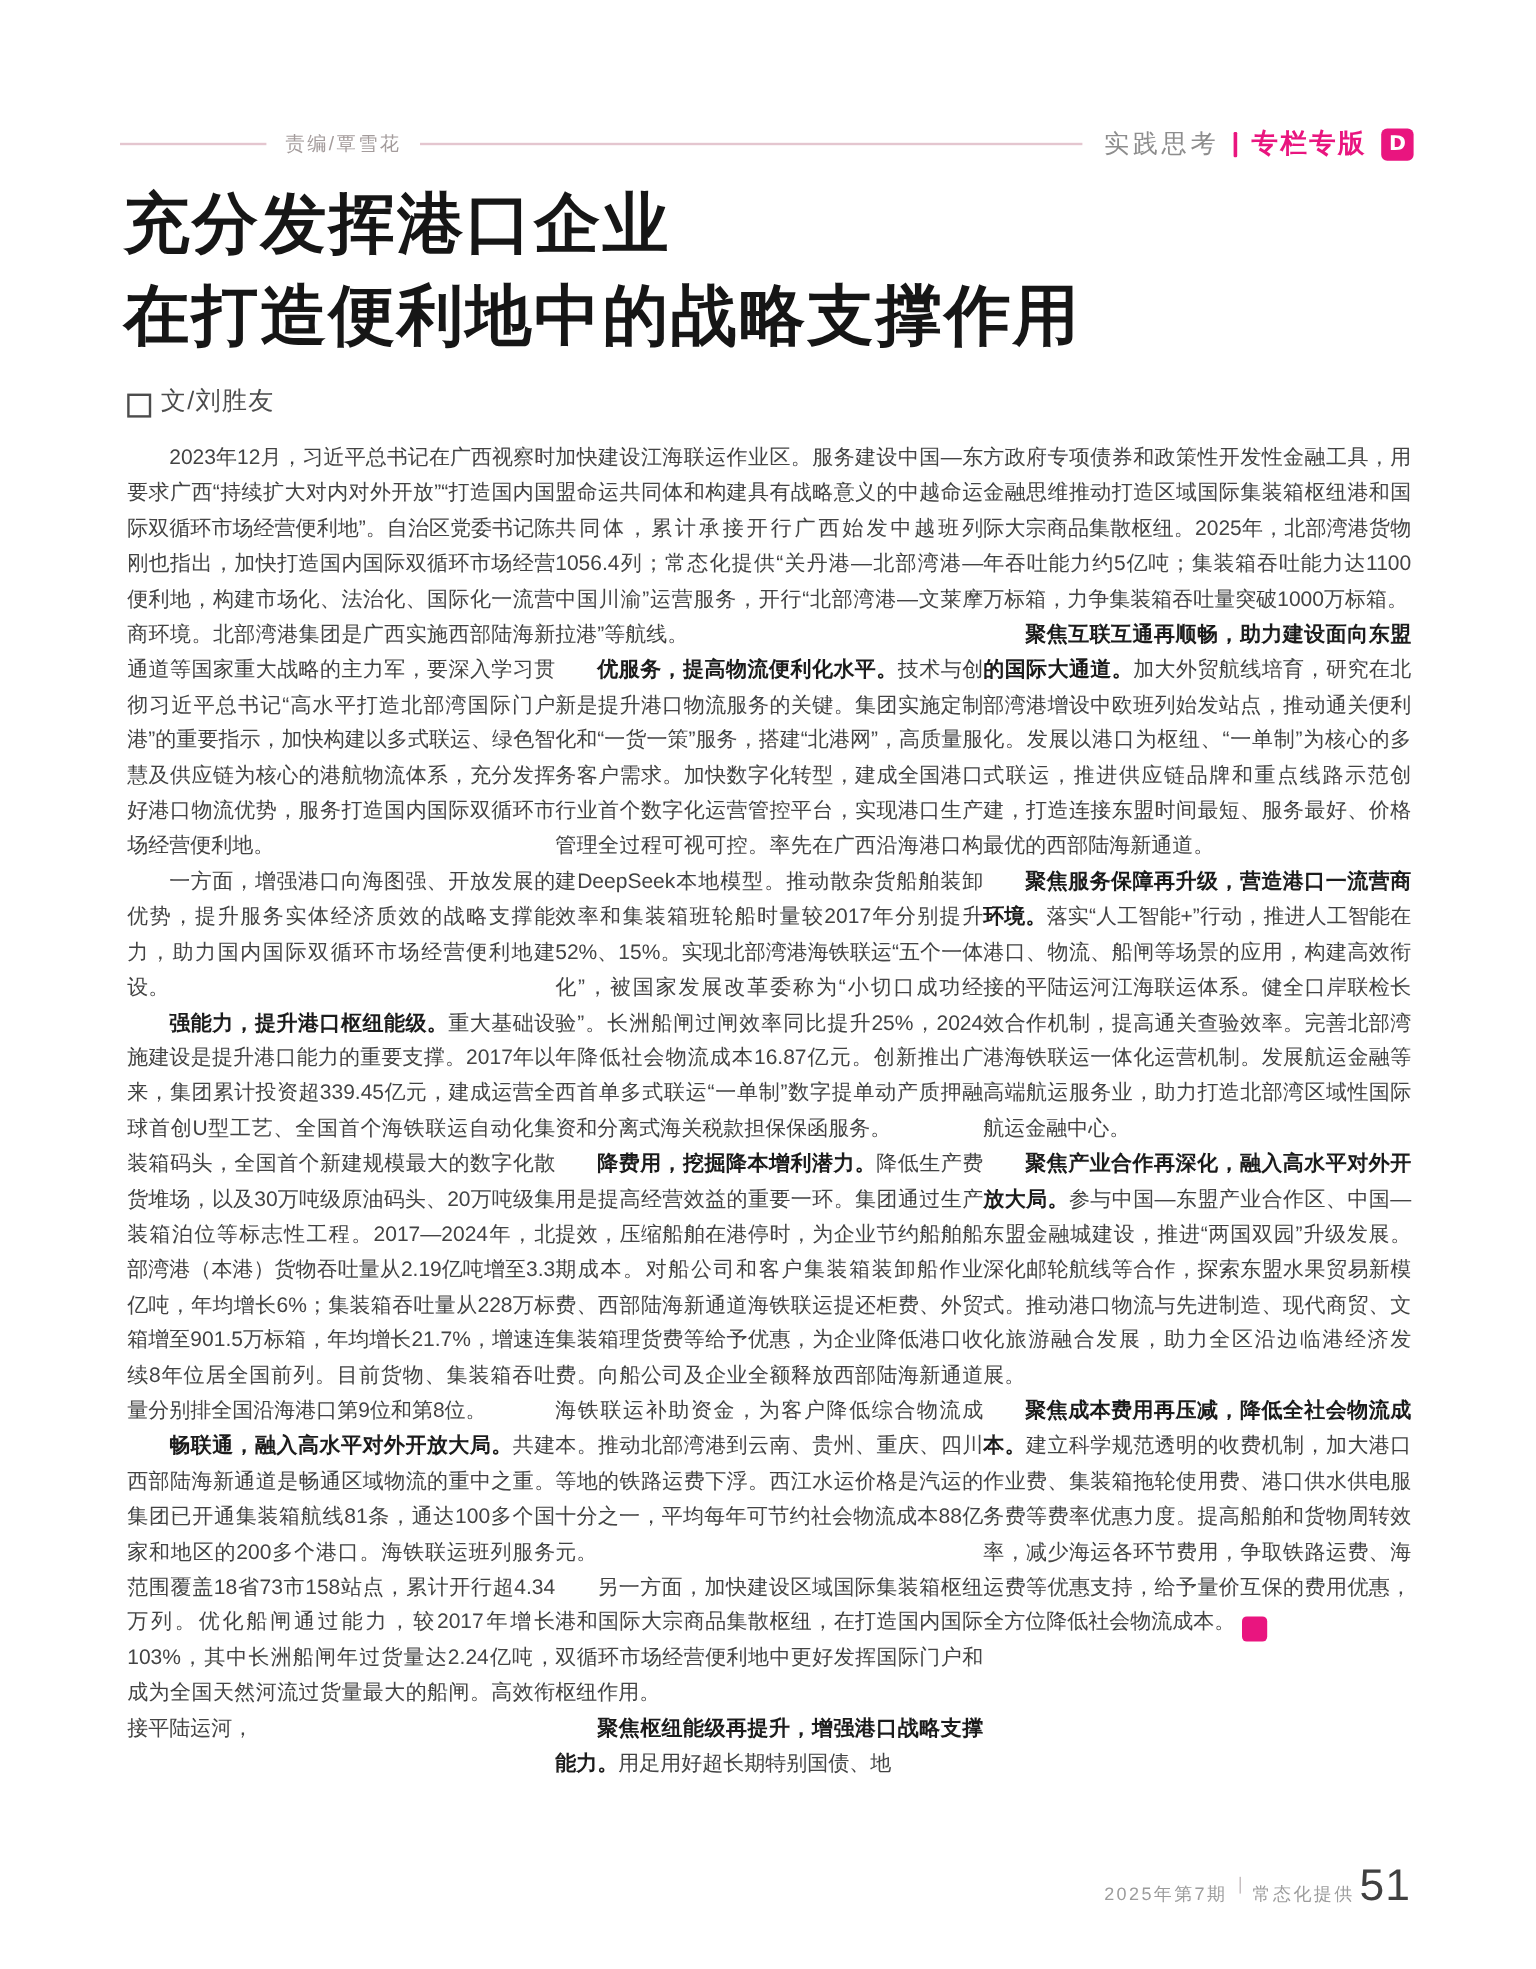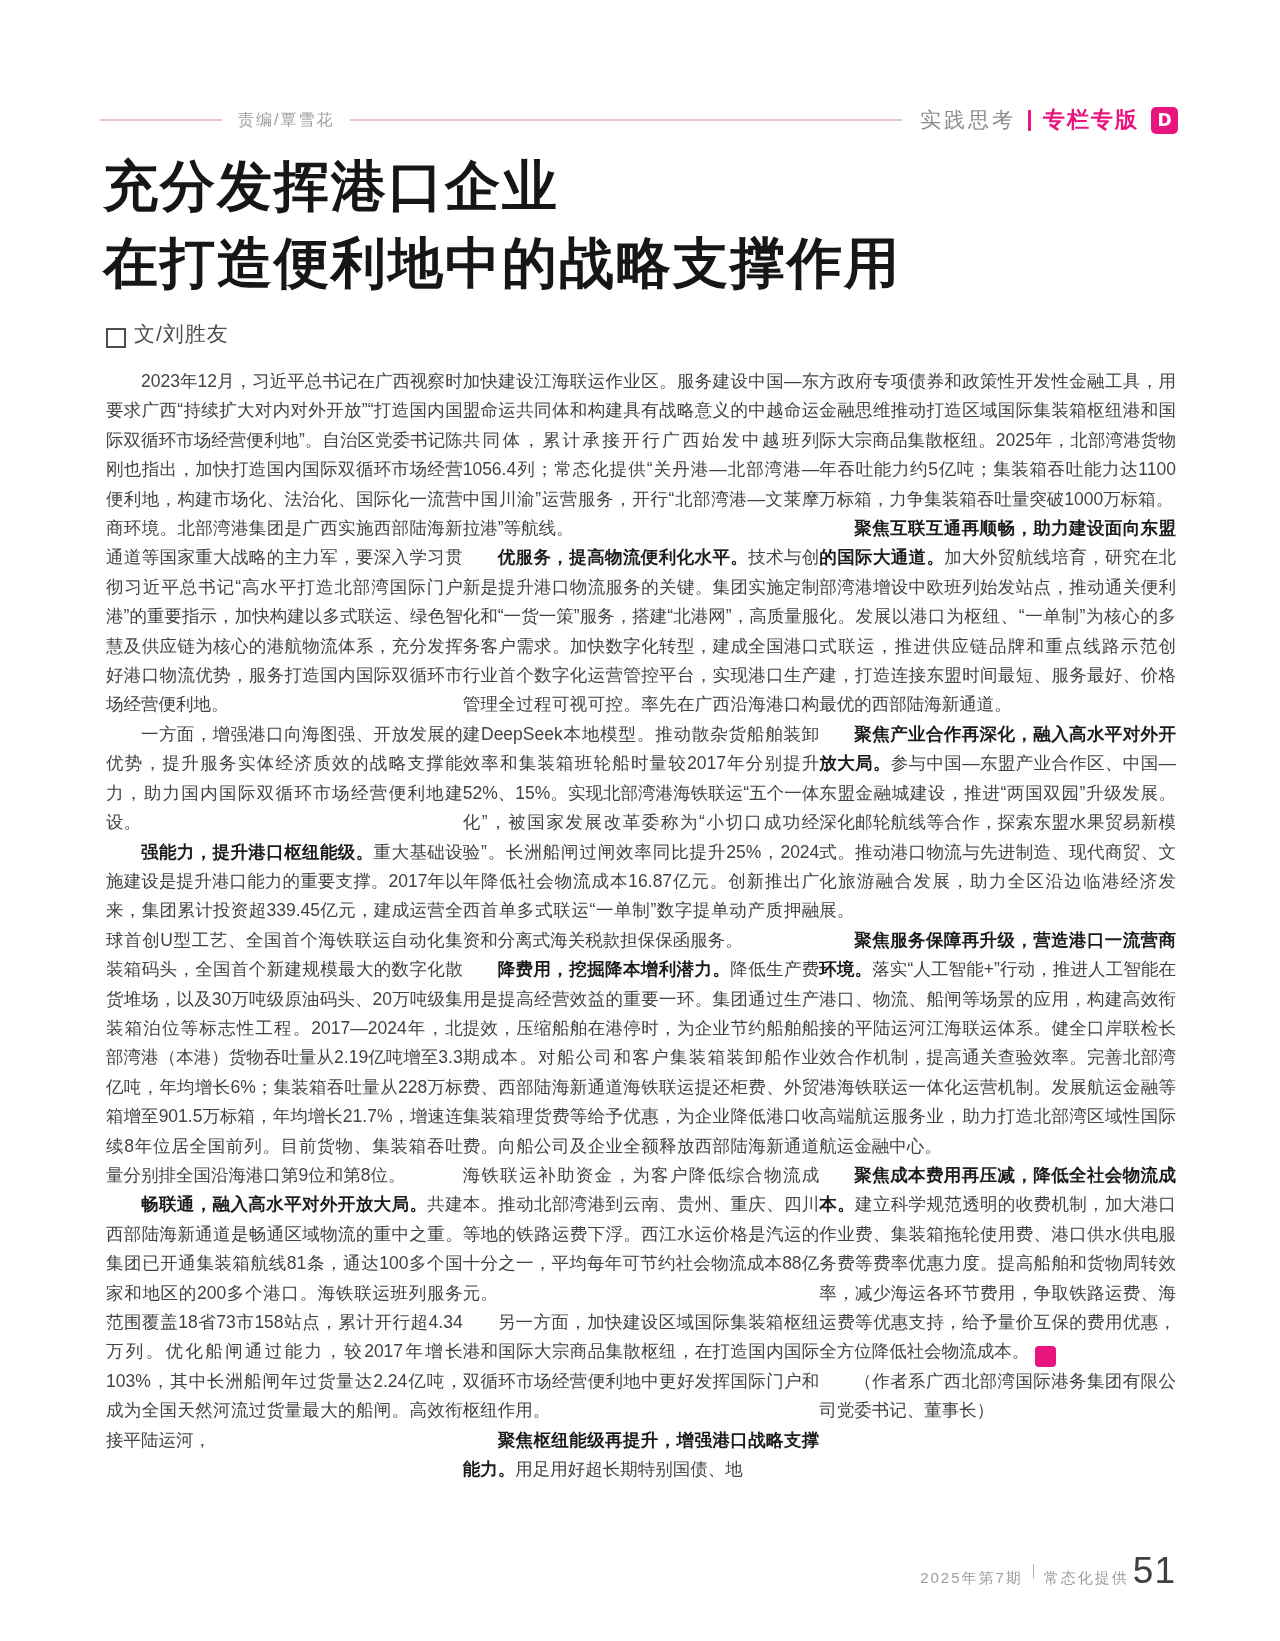--- a/index.html
+++ b/index.html
@@ -141,24 +141,23 @@
     <div class="article-col" id="col-2">
         <p class="">加快建设江海联运作业区。服务建设中国—东盟命运共同体和构建具有战略意义的中越命运共同体，累计承接开行广西始发中越班列1056.4列；常态化提供“关丹港—北部湾港—中国川渝”运营服务，开行“北部湾港—文莱摩拉港”等航线。</p>
         <p class="indent"><strong>优服务，提高物流便利化水平。</strong>技术与创新是提升港口物流服务的关键。集团实施定制化和“一货一策”服务，搭建“北港网”，高质量服务客户需求。加快数字化转型，建成全国港口行业首个数字化运营管控平台，实现港口生产管理全过程可视可控。率先在广西沿海港口构建DeepSeek本地模型。推动散杂货船舶装卸效率和集装箱班轮船时量较2017年分别提升52%、15%。实现北部湾港海铁联运“五个一体化”，被国家发展改革委称为“小切口成功经验”。长洲船闸过闸效率同比提升25%，2024年降低社会物流成本16.87亿元。创新推出广西首单多式联运“一单制”数字提单动产质押融资和分离式海关税款担保保函服务。</p>
         <p class="indent"><strong>降费用，挖掘降本增利潜力。</strong>降低生产费用是提高经营效益的重要一环。集团通过生产提效，压缩船舶在港停时，为企业节约船舶船期成本。对船公司和客户集装箱装卸船作业费、西部陆海新通道海铁联运提还柜费、外贸集装箱理货费等给予优惠，为企业降低港口收费。向船公司及企业全额释放西部陆海新通道海铁联运补助资金，为客户降低综合物流成本。推动北部湾港到云南、贵州、重庆、四川等地的铁路运费下浮。西江水运价格是汽运的十分之一，平均每年可节约社会物流成本88亿元。</p>
         <p class="indent">另一方面，加快建设区域国际集装箱枢纽港和国际大宗商品集散枢纽，在打造国内国际双循环市场经营便利地中更好发挥国际门户和枢纽作用。</p>
         <p class="indent"><strong>聚焦枢纽能级再提升，增强港口战略支撑能力。</strong>用足用好超长期特别国债、地</p>
       </div>
     <div class="article-col" id="col-3">
         <p class="">方政府专项债券和政策性开发性金融工具，用金融思维推动打造区域国际集装箱枢纽港和国际大宗商品集散枢纽。2025年，北部湾港货物年吞吐能力约5亿吨；集装箱吞吐能力达1100万标箱，力争集装箱吞吐量突破1000万标箱。</p>
         <p class="indent"><strong>聚焦互联互通再顺畅，助力建设面向东盟的国际大通道。</strong>加大外贸航线培育，研究在北部湾港增设中欧班列始发站点，推动通关便利化。发展以港口为枢纽、“一单制”为核心的多式联运，推进供应链品牌和重点线路示范创建，打造连接东盟时间最短、服务最好、价格最优的西部陆海新通道。</p>
+        <p class="indent"><strong>聚焦服务保障再升级，营造港口一流营商环境。</strong>落实“人工智能+”行动，推进人工智能在港口、物流、船闸等场景的应用，构建高效衔接的平陆运河江海联运体系。健全口岸联检长效合作机制，提高通关查验效率。完善北部湾港海铁联运一体化运营机制。发展航运金融等高端航运服务业，助力打造北部湾区域性国际航运金融中心。</p>
         <p class="indent"><strong>聚焦产业合作再深化，融入高水平对外开放大局。</strong>参与中国—东盟产业合作区、中国—东盟金融城建设，推进“两国双园”升级发展。深化邮轮航线等合作，探索东盟水果贸易新模式。推动港口物流与先进制造、现代商贸、文化旅游融合发展，助力全区沿边临港经济发展。</p>
-        <p class="indent"><strong>聚焦服务保障再升级，营造港口一流营商环境。</strong>落实“人工智能+”行动，推进人工智能在港口、物流、船闸等场景的应用，构建高效衔接的平陆运河江海联运体系。健全口岸联检长效合作机制，提高通关查验效率。完善北部湾港海铁联运一体化运营机制。发展航运金融等高端航运服务业，助力打造北部湾区域性国际航运金融中心。</p>
         <p class="indent"><strong>聚焦成本费用再压减，降低全社会物流成本。</strong>建立科学规范透明的收费机制，加大港口作业费、集装箱拖轮使用费、港口供水供电服务费等费率优惠力度。提高船舶和货物周转效率，减少海运各环节费用，争取铁路运费、海运费等优惠支持，给予量价互保的费用优惠，全方位降低社会物流成本。<span class="end-mark">D</span></p>
-        <p class="indent">（作者系广西北部湾国际港务集团有限公司党委书记、董事长）</p>
       </div>
   </div>
 
   <div class="page-footer">
     <span class="footer-small">2025年第7期</span>
     <span class="footer-sep"></span>
     <span class="footer-small">常态化提供</span>
     <span class="footer-page-number">51</span>
   </div>
 

